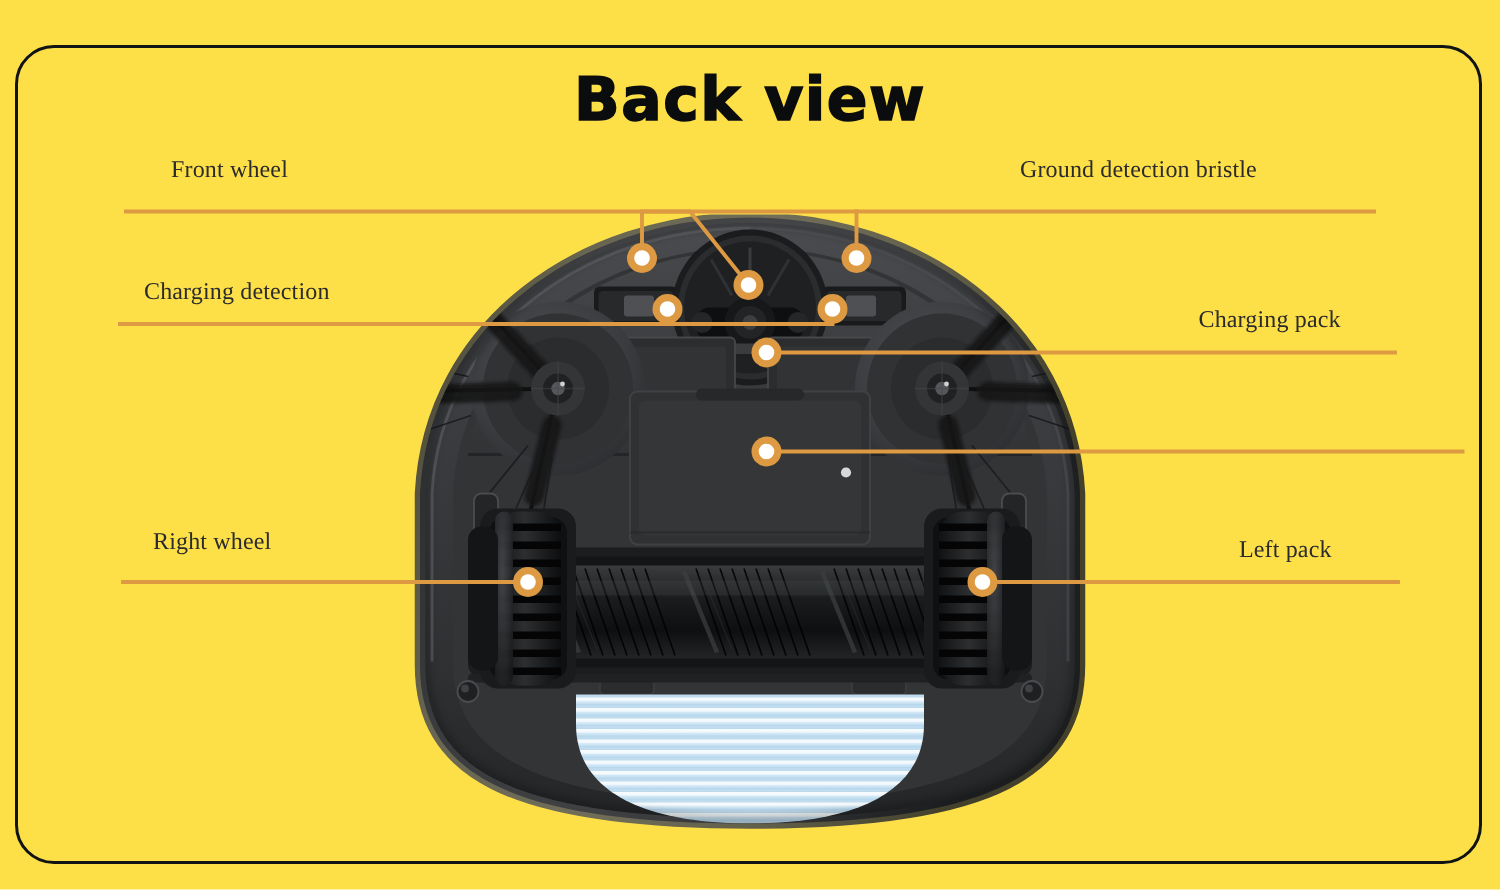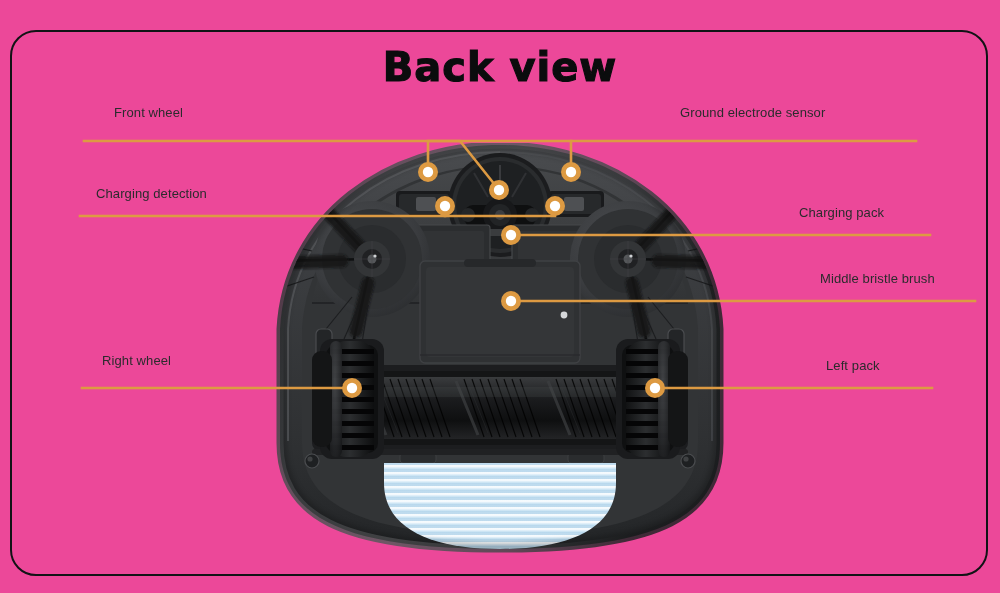--- a/index.html
+++ b/index.html
@@ -2,42 +2,42 @@
 <html><head>
 <meta charset="utf-8">
 <title>Back view diagram</title>
 <style>
   html,body{margin:0;padding:0;background:#ffffff;}
   body{
     width:1000px;height:593px;overflow:hidden;
     font-family:"Liberation Sans","DejaVu Sans",sans-serif;
     position:relative;
   }
-  #stage{position:absolute;inset:0;width:1000px;height:593px;background:#ec4899;}
+  #stage{position:absolute;inset:0;width:1000px;height:593px;background:#fde047;}
 
   
   #frame{
     position:absolute;left:10px;top:30px;width:978px;height:546px;
     border:2px solid #111315;border-radius:26px;box-sizing:border-box;
     background:transparent;
   }
 
   
   #title{
     position:absolute;left:0;top:44px;width:1000px;text-align:center;
     font-family:"DejaVu Sans",sans-serif;
     font-weight:700;font-size:40px;letter-spacing:1px;color:#0b0c0d;
     line-height:46px;
     -webkit-text-stroke:1.1px #0b0c0d;
   }
 
   
   .lbl{
-    position:absolute;font-size:13px;color:#2b2b2d;white-space:nowrap;
-    font-family:Liberation Sans, sans-serif;font-weight:400;letter-spacing:.1px;
+    position:absolute;font-size:16px;color:#2b2b2d;white-space:nowrap;
+    font-family:Liberation Serif, serif;font-weight:400;letter-spacing:.1px;
   }
 
   
   #leaders{position:absolute;left:0;top:0;width:1000px;height:593px;pointer-events:none;}
 
   
   #robot{position:absolute;left:268px;top:143px;width:464px;height:410px;}
 </style>
 </head>
 <body>
@@ -409,20 +409,19 @@
           <circle cx="352" cy="388" r="5.2" fill="#fff"></circle>
       </g>
       <g>
         <circle cx="655" cy="388" r="10" fill="#dd9a42"></circle>
           <circle cx="655" cy="388" r="5.2" fill="#fff"></circle>
       </g>
     </g>
   </svg>
 
   <div class="lbl" style="left:114px;top:105px;">Front wheel</div>
-  <div class="lbl" style="left:680px;top:105px;">Ground electrode sensor</div>
+  <div class="lbl" style="left:680px;top:105px;">Ground detection bristle</div>
   <div class="lbl" style="left:96px;top:186px;">Charging detection</div>
   <div class="lbl" style="left:799px;top:205px;">Charging pack</div>
-  <div class="lbl" style="left:820px;top:271px;">Middle bristle brush</div>
   <div class="lbl" style="left:102px;top:353px;">Right wheel</div>
   <div class="lbl" style="left:826px;top:358px;">Left pack</div>
 
 </div>
 
 </body></html>

